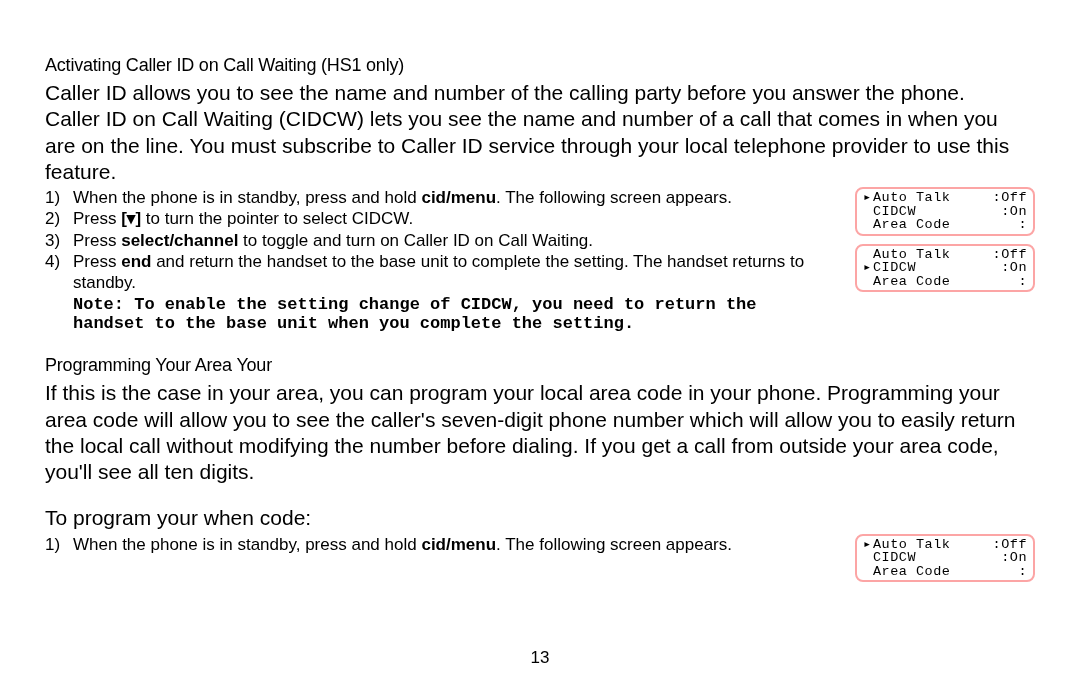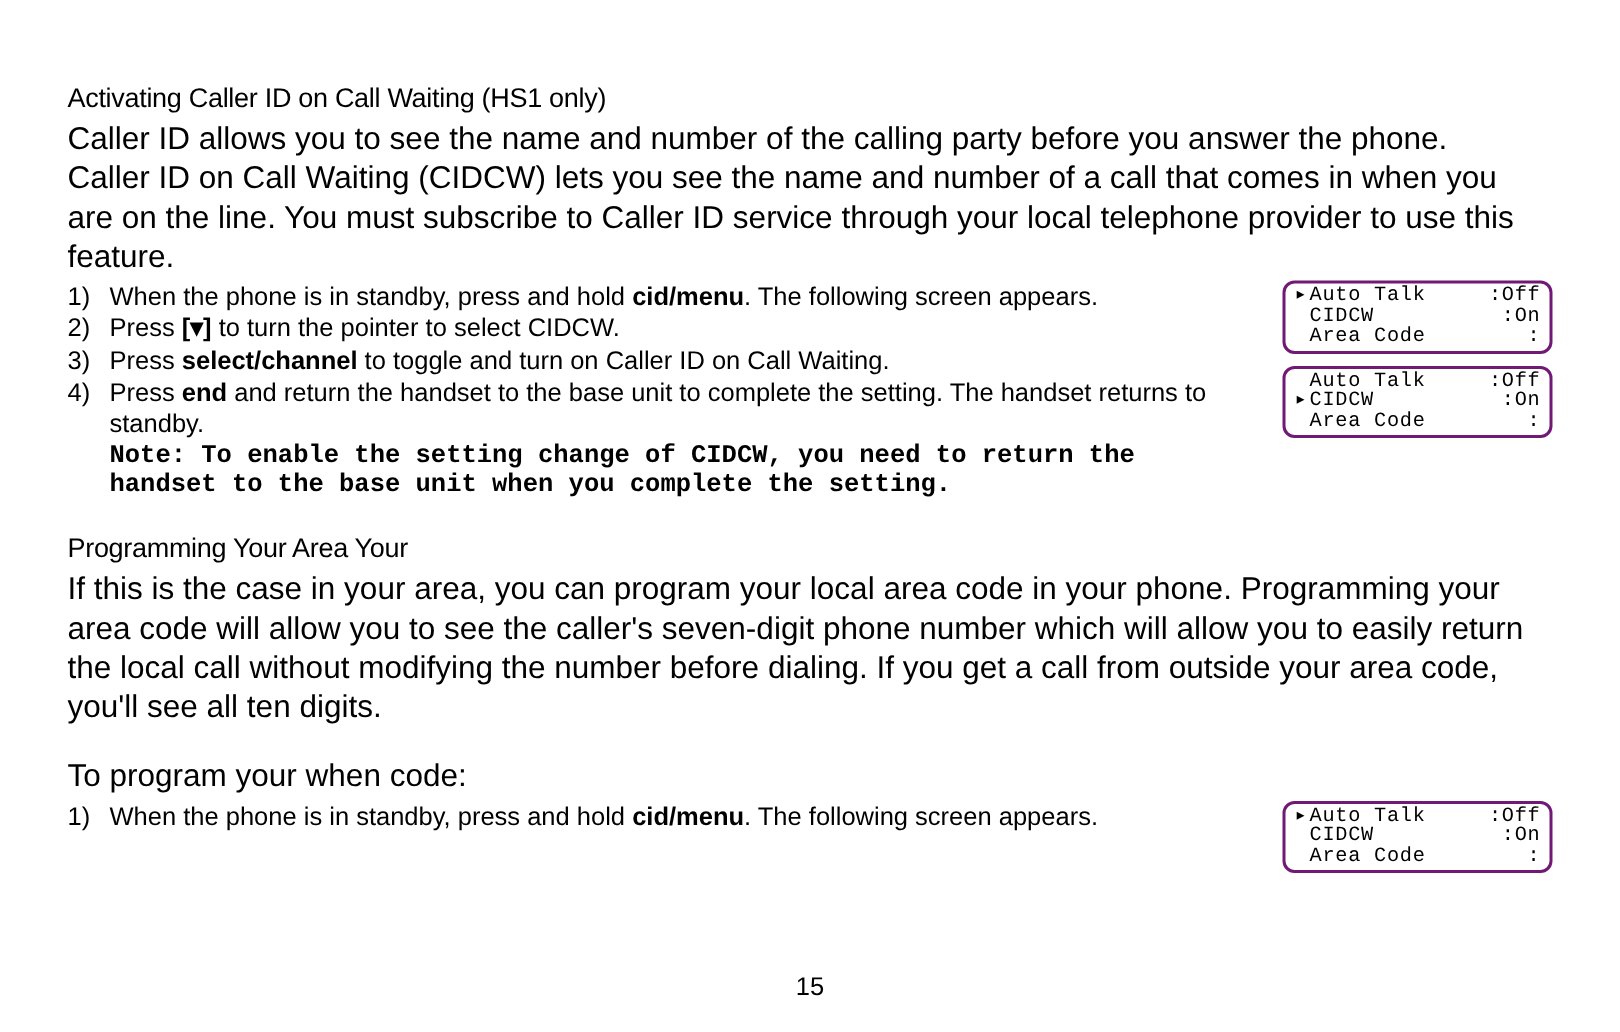--- a/index.html
+++ b/index.html
@@ -45,21 +45,21 @@
     margin-top: 2px;
     max-width: 720px;
     font-family: Liberation Mono, monospace;
   }
   .screens {
     width: 180px;
     flex-shrink: 0;
     margin-left: 10px;
   }
   .lcd {
-    border: 2px solid #701a75;
+    border: 2px solid #fca5a5;
     border-radius: 8px;
     padding: 2px 6px 2px 6px;
     font-family: "Courier New", monospace;
     font-size: 13.5px;
     line-height: 1.0;
     margin-bottom: 8px;
     letter-spacing: 0.5px;
     background: #fff;
   }
   .lcd .row {
@@ -139,13 +139,13 @@
     <div class="screens">
       <div class="lcd">
         <div class="row"><span><span class="ptr">▸</span><span>Auto Talk</span></span><span>:Off</span></div>
         <div class="row"><span><span class="ptr"> </span><span>CIDCW</span></span><span>:On</span></div>
         <div class="row"><span><span class="ptr"> </span><span>Area Code</span></span><span>:</span></div>
       </div>
     </div>
   </div>
 </div>
 
-<div class="pagenum">15</div>
+<div class="pagenum">13</div>
 
 </body></html>

